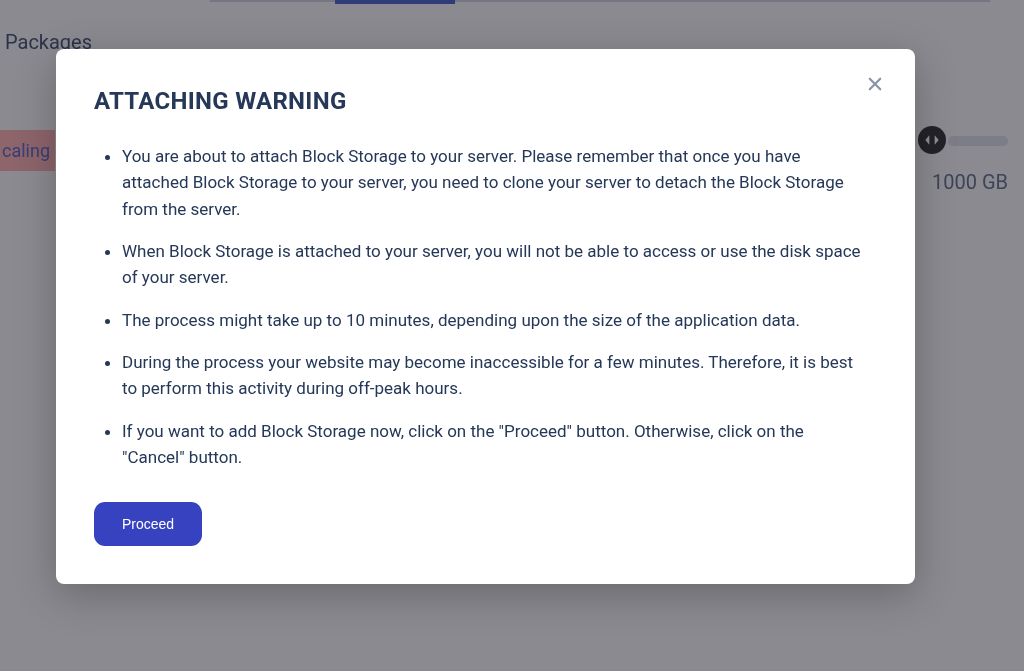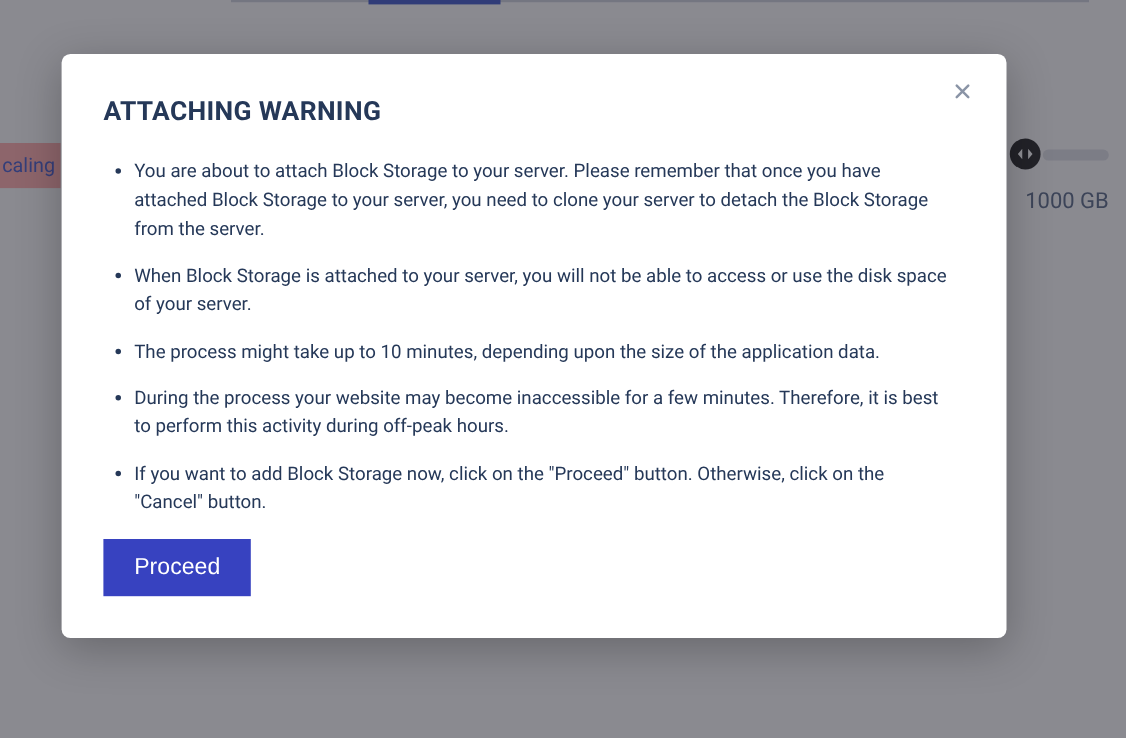--- a/index.html
+++ b/index.html
@@ -140,21 +140,21 @@
       font-weight: 700;
       color: #253858;
       letter-spacing: 0.3px;
       margin-bottom: 28px;
       margin-top: 6px;
     }
 
     .modal-list {
       list-style: disc;
       padding-left: 28px;
-      margin-bottom: 20px;
+      margin-bottom: 32px;
     }
 
     .modal-list li {
       color: #253858;
       font-size: 17px;
       line-height: 1.55;
       margin-bottom: 16px;
       padding-right: 10px;
     }
 
@@ -162,42 +162,43 @@
       display: flex;
       align-items: center;
       gap: 28px;
       margin-top: 8px;
     }
 
     .btn-proceed {
       background: #3742c0;
       color: #fff;
       border: none;
-      border-radius: 0;
+      border-radius: 11px;
       padding: 14px 28px;
-      font-size: 21px;
+      font-size: 14px;
       font-weight: 500;
       cursor: pointer;
     }
 
     .btn-cancel {
       background: none;
       border: none;
       color: #253858;
       font-size: 19px;
       cursor: pointer;
       padding: 10px 4px;
     }
   </style>
 </head>
 <body>
 
 <div class="bg-content">
   <div class="bg-top-line"></div>
   <div class="bg-top-accent"></div>
+  <div class="bg-packages">Packages</div>
   <div class="bg-sidebar-item">caling</div>
 
   <div class="slider-handle">
     <svg viewBox="0 0 24 24">
       <path fill="currentColor" d="M8 5l-6 7 6 7V5zm8 0v14l6-7-6-7z"></path>
     </svg>
   </div>
   <div class="slider-track"></div>
   <div class="slider-label">1000 GB</div>
 </div>

